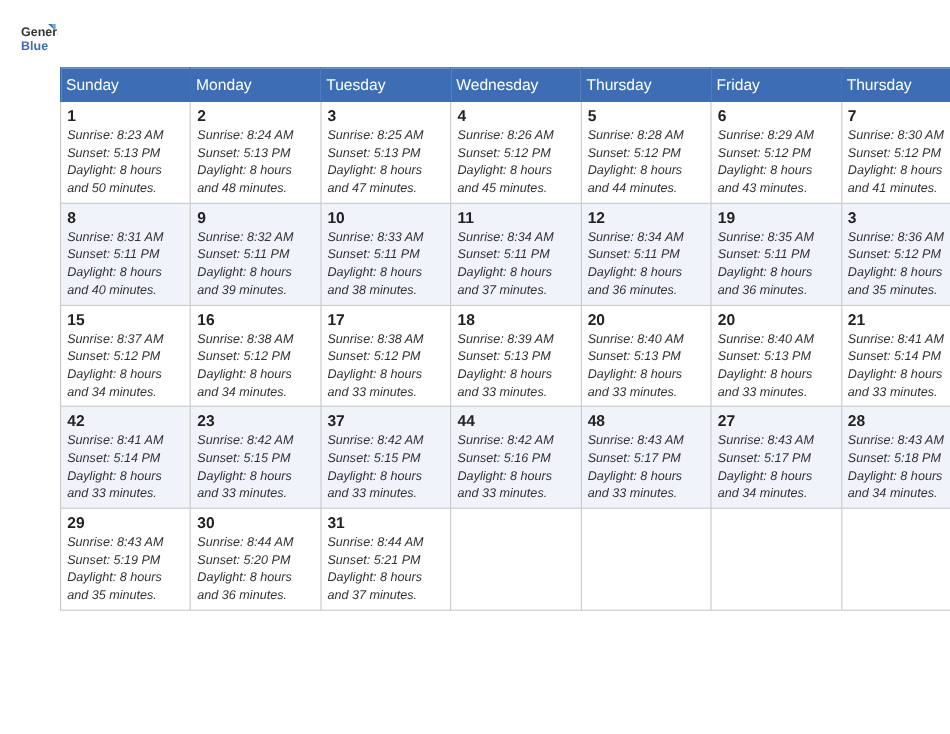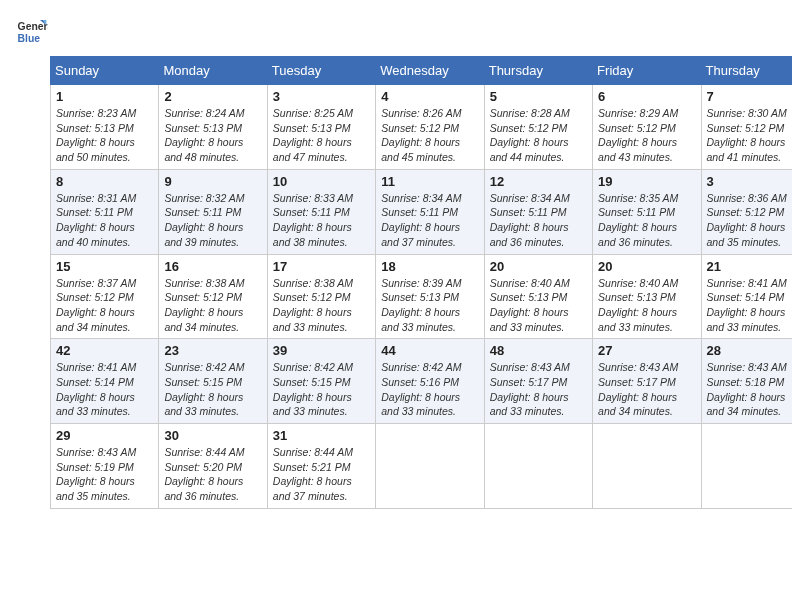--- a/index.html
+++ b/index.html
@@ -157,21 +157,21 @@
         <td><span class="day-num">20</span>
         <span class="day-info">Sunrise: 8:40 AM<br>Sunset: 5:13 PM<br>Daylight: 8 hours and 33 minutes.</span></td>
         <td><span class="day-num">21</span>
         <span class="day-info">Sunrise: 8:41 AM<br>Sunset: 5:14 PM<br>Daylight: 8 hours and 33 minutes.</span></td>
       </tr>
       <tr>
         <td><span class="day-num">42</span>
         <span class="day-info">Sunrise: 8:41 AM<br>Sunset: 5:14 PM<br>Daylight: 8 hours and 33 minutes.</span></td>
         <td><span class="day-num">23</span>
         <span class="day-info">Sunrise: 8:42 AM<br>Sunset: 5:15 PM<br>Daylight: 8 hours and 33 minutes.</span></td>
-        <td><span class="day-num">39</span>
+        <td><span class="day-num">37</span>
         <span class="day-info">Sunrise: 8:42 AM<br>Sunset: 5:15 PM<br>Daylight: 8 hours and 33 minutes.</span></td>
         <td><span class="day-num">44</span>
         <span class="day-info">Sunrise: 8:42 AM<br>Sunset: 5:16 PM<br>Daylight: 8 hours and 33 minutes.</span></td>
         <td><span class="day-num">48</span>
         <span class="day-info">Sunrise: 8:43 AM<br>Sunset: 5:17 PM<br>Daylight: 8 hours and 33 minutes.</span></td>
         <td><span class="day-num">27</span>
         <span class="day-info">Sunrise: 8:43 AM<br>Sunset: 5:17 PM<br>Daylight: 8 hours and 34 minutes.</span></td>
         <td><span class="day-num">28</span>
         <span class="day-info">Sunrise: 8:43 AM<br>Sunset: 5:18 PM<br>Daylight: 8 hours and 34 minutes.</span></td>
       </tr>

